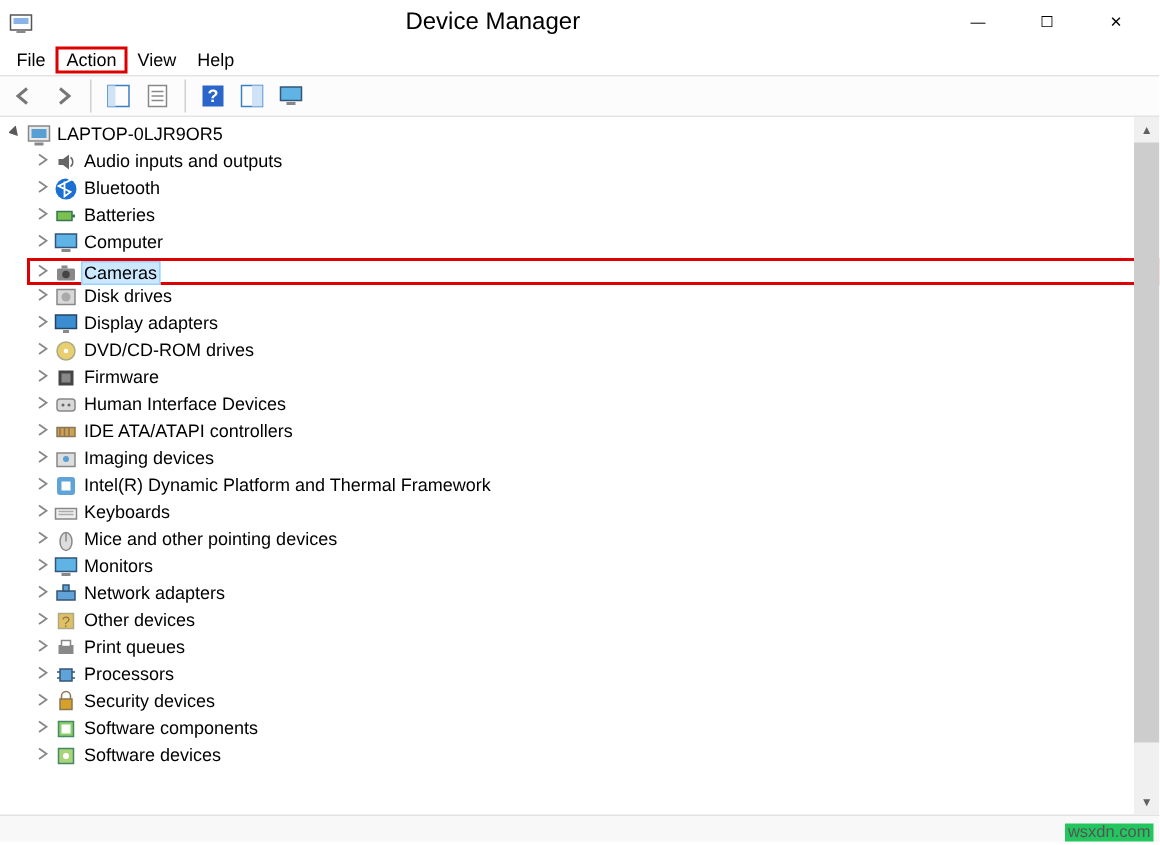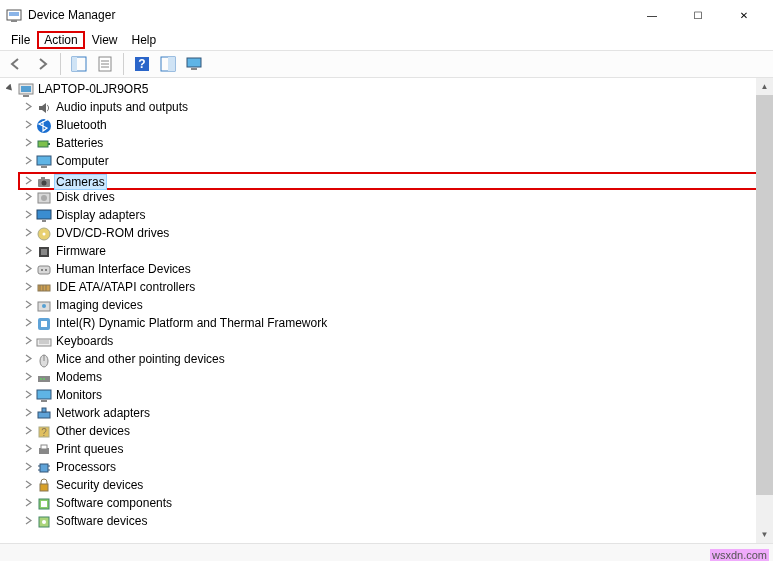--- a/index.html
+++ b/index.html
@@ -15,21 +15,21 @@
     position: relative;
   }
   .titlebar {
     display: flex;
     align-items: center;
     height: 30px;
     padding: 0 6px;
     background: #fff;
   }
   .titlebar .app-icon { width:16px; height:16px; margin-right:6px; display:flex; align-items:center; justify-content:center; }
-  .titlebar .title { flex:1; font-size:12px; }
+  .titlebar .title { flex:1; font-size:16px;text-align:center; }
   .winbtns { display:flex; gap:0; }
   .winbtn { width:46px; height:30px; display:flex; align-items:center; justify-content:center; font-family:"Segoe UI Symbol",sans-serif; font-size:10px; }
   .menubar { display:flex; align-items:center; height:20px; padding:0 4px; }
   .menubar .menu { padding:1px 7px; font-size:12px; }
   .menubar .highlight { border:2px solid #d00; padding:0 5px; }
   .toolbar { display:flex; align-items:center; height:28px; border-top:1px solid #e3e3e3; border-bottom:1px solid #e3e3e3; padding:0 4px; gap:2px; background:#fcfcfc; }
   .tbbtn { width:24px; height:24px; display:flex; align-items:center; justify-content:center; }
   .tbsep { width:1px; height:22px; background:#d0d0d0; margin:0 4px;}
   .tree-container { position:relative; height:465px; overflow:hidden; }
   .tree { padding:4px 0 4px 4px; user-select:none; }
@@ -39,21 +39,21 @@
   .icon { width:16px; height:16px; margin-right:4px; display:flex; align-items:center; justify-content:center; flex:0 0 16px; }
   .label { white-space:nowrap; }
   .root-node .label { font-weight:400; }
   .child { margin-left:18px; }
   .selected .label { background:#cce8ff; border:1px solid #99d1ff; padding:0 1px; margin-left:-2px; }
   .red-box { border:2px solid #d00; margin-left:14px; padding-left:2px; padding-right:4px; }
   .scrollbar { position:absolute; right:0; top:0; width:17px; height:100%; background:#f0f0f0; }
   .scrollbar .up, .scrollbar .down { height:17px; display:flex; align-items:center; justify-content:center; font-size:8px; color:#606060;}
   .scrollbar .down { position:absolute; bottom:0; width:100%; }
   .scrollbar .thumb { position:absolute; top:17px; width:100%; height:400px; background:#cdcdcd; }
-  .watermark { position:absolute; bottom:2px; right:4px; font-size:11px; color:#555; background:#f0abfc; padding:0 2px;}
+  .watermark { position:absolute; bottom:2px; right:4px; font-size:11px; color:#555; background:#22c55e; padding:0 2px;}
   .statusbar { height:18px; border-top:1px solid #e3e3e3; background:#f8f8f8; }
 </style>
 </head>
 <body>
 
 <div class="titlebar">
   <span class="app-icon">
     <svg width="16" height="16" viewBox="0 0 16 16">
         <rect x="1" y="3" width="14" height="10" fill="#fff" stroke="#555"></rect>
         <rect x="3" y="5" width="10" height="4" fill="#8ab4e8"></rect>
@@ -356,35 +356,20 @@
           <span class="label">Mice and other pointing devices</span>
         </div>
         <div class="node child">
           <span class="expander">
             <svg viewBox="0 0 9 9">
               <path d="M2 1 L7 4.5 L2 8" fill="none" stroke="#888" stroke-width="1.2"></path>
             </svg>
           </span>
           <span class="icon">
             <svg width="16" height="16" viewBox="0 0 16 16">
-              <rect x="2" y="6" width="12" height="6" fill="#888"></rect>
-              <circle cx="5" cy="9" r="1" fill="#6c6"></circle>
-              <circle cx="8" cy="9" r="1" fill="#6c6"></circle>
-            </svg>
-          </span>
-          <span class="label">Modems</span>
-        </div>
-        <div class="node child">
-          <span class="expander">
-            <svg viewBox="0 0 9 9">
-              <path d="M2 1 L7 4.5 L2 8" fill="none" stroke="#888" stroke-width="1.2"></path>
-            </svg>
-          </span>
-          <span class="icon">
-            <svg width="16" height="16" viewBox="0 0 16 16">
               <rect x="1" y="2" width="14" height="9" fill="#5fb4e5" stroke="#357"></rect>
               <rect x="5" y="12" width="6" height="2" fill="#888"></rect>
             </svg>
           </span>
           <span class="label">Monitors</span>
         </div>
         <div class="node child">
           <span class="expander">
             <svg viewBox="0 0 9 9">
               <path d="M2 1 L7 4.5 L2 8" fill="none" stroke="#888" stroke-width="1.2"></path>

